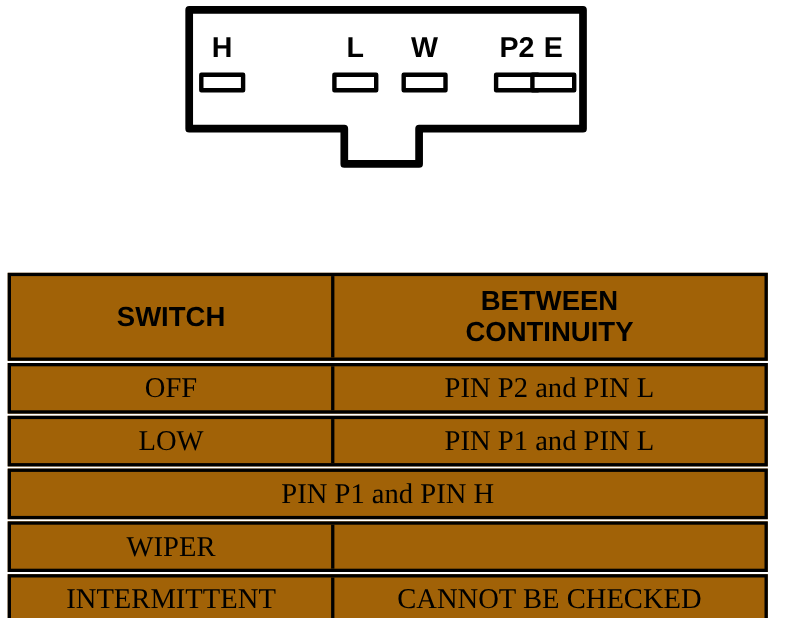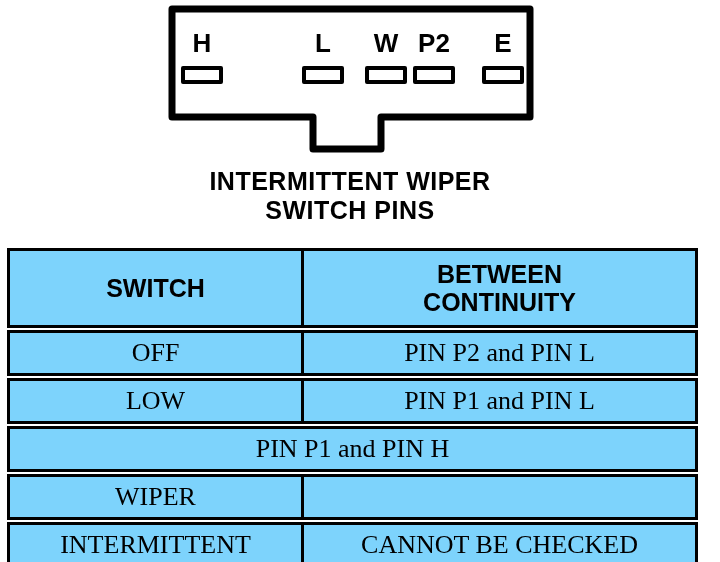--- a/index.html
+++ b/index.html
@@ -63,21 +63,21 @@
   
   .itable {
     position: absolute;
     left: 7px;
     top: 248px;
     width: 691px;
   }
   .trow {
     display: flex;
     border: 3px solid #000000;
-    background: #7dd3fc;
+    background: #a16207;
     box-sizing: border-box;
   }
   .trow + .trow {
     margin-top: 2px;
     font-family: Liberation Serif, serif;
   }
   .cell {
     display: flex;
     flex-direction: column;
     align-items: center;
@@ -118,33 +118,29 @@
       <div class="pin-slot"></div>
     </div>
     <div class="pin" style="left:291px">
       <div class="pin-label">L</div>
       <div class="pin-slot"></div>
     </div>
     <div class="pin" style="left:354px">
       <div class="pin-label">W</div>
       <div class="pin-slot"></div>
     </div>
-    <div class="pin" style="left:402px">
+    <div class="pin" style="left:438px">
       <div class="pin-label">P2</div>
       <div class="pin-slot"></div>
     </div>
     <div class="pin" style="left:471px">
       <div class="pin-label">E</div>
       <div class="pin-slot"></div>
     </div>
 
-    <div class="caption">
-      <div>INTERMITTENT WIPER</div>
-      <div>SWITCH PINS</div>
-    </div>
   </div>
 
   <div class="itable">
 
     <div class="trow trow-header">
       <div class="cell cell-left">
         <div>SWITCH</div>
       </div>
       <div class="cell cell-right">
         <div>BETWEEN</div>

